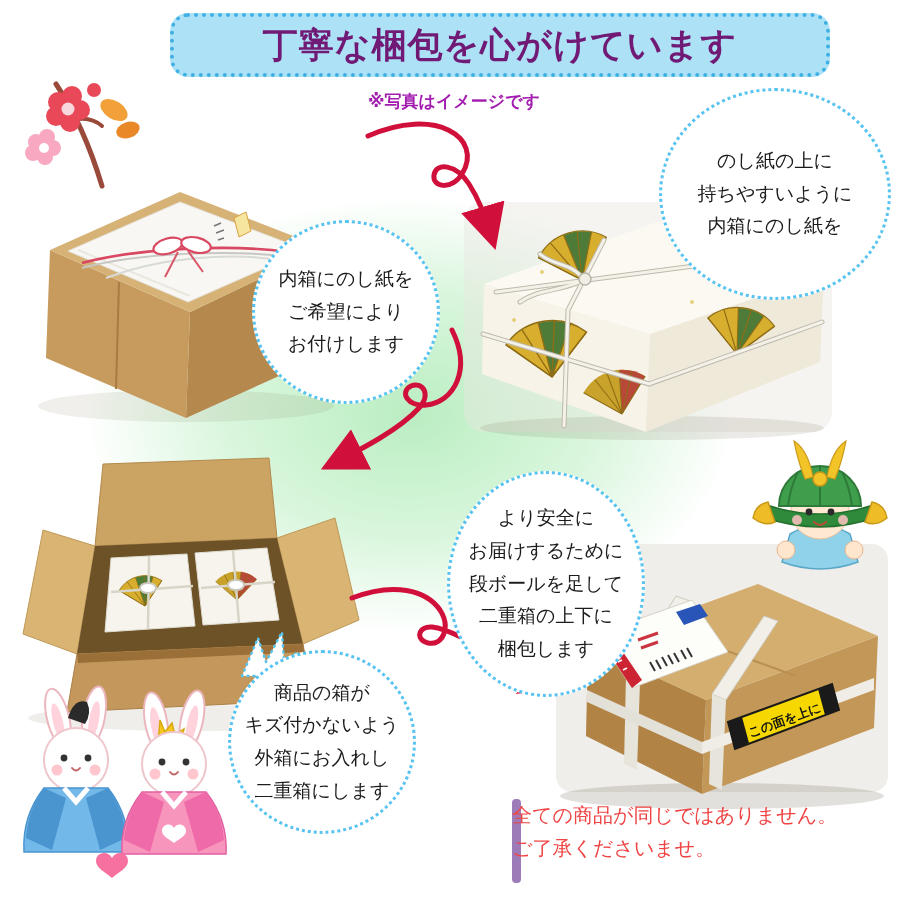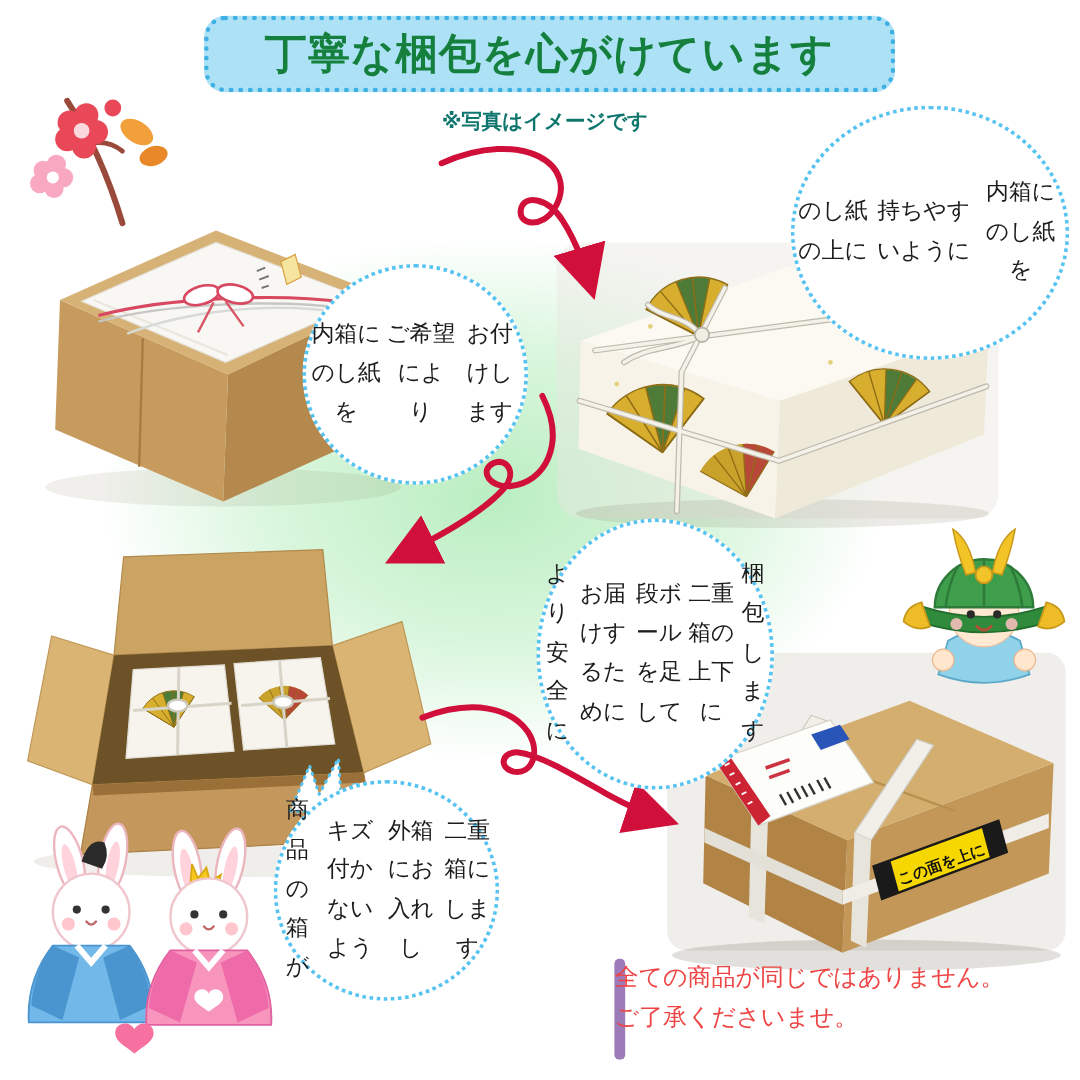--- a/index.html
+++ b/index.html
@@ -5,32 +5,32 @@
   * { margin:0; padding:0; box-sizing:border-box; }
   html,body { background:#fff; }
   body { font-family:"Liberation Sans","DejaVu Sans",sans-serif; }
   #stage { position:relative; width:900px; height:900px; background:#fff; overflow:hidden; }
   .abs { position:absolute; }
   .blob {
     left:90px; top:200px; width:640px; height:430px; z-index:0;
     background:radial-gradient(ellipse at 50% 50%, rgba(140,226,152,.60) 0%, rgba(155,232,165,.38) 40%, rgba(255,255,255,0) 72%);
   }
   .header {
-    left:170px; top:13px; width:576px; height:64px; z-index:6;
+    left:170px; top:13px; width:660px; height:64px; z-index:6;
     background:#ade2f6; border:4px dotted #3fb0e4; border-radius:18px;
     display:flex; align-items:center; justify-content:center;
-    font-size:35px; font-weight:bold; color:#15803d; letter-spacing:1px;
+    font-size:35px; font-weight:bold; color:#701a75; letter-spacing:1px;
   }
   .note {
     left:170px; top:90px; width:568px; z-index:6; text-align:center;
-    font-size:17px; font-weight:bold; color:#0f766e;
+    font-size:17px; font-weight:bold; color:#a21caf;
   }
   .bubble {
     background:#fff; border:3px dotted #56c3f0; border-radius:50%;
-    display:flex; flex-direction:row; align-items:center; justify-content:center;
+    display:flex; flex-direction:column; align-items:center; justify-content:center;
     text-align:center; font-size:19px; line-height:1.72; color:#1c1c1c; z-index:5;
   }
   .photo { z-index:1; }
   .deco  { z-index:2; }
   .arrows{ z-index:3; left:0; top:0; pointer-events:none; }
   .tail  { z-index:4; }
   .char  { z-index:4; }
   .footer-bar  { left:512px; top:799px; width:9px; height:84px; background:#9d7bb8; border-radius:4px; z-index:6; }
   .footer-text { left:512px; top:799px; width:366px; font-size:20px; line-height:1.66; color:#ef4444; z-index:6; }
   svg { display:block; }
@@ -313,21 +313,21 @@
     <div>持ちやすいように</div>
     <div>内箱にのし紙を</div>
   </div>
 
   <div class="abs bubble" style="left:252px;top:220px;width:188px;height:184px">
     <div>内箱にのし紙を</div>
     <div>ご希望により</div>
     <div>お付けします</div>
   </div>
 
-  <div class="abs bubble" style="left:447px;top:432px;width:198px;height:226px">
+  <div class="abs bubble" style="left:447px;top:471px;width:198px;height:226px">
     <div>より安全に</div>
     <div>お届けするために</div>
     <div>段ボールを足して</div>
     <div>二重箱の上下に</div>
     <div>梱包します</div>
   </div>
 
   <svg class="abs tail" style="left:240px;top:630px" width="64" height="48" viewBox="0 0 64 48">
     <polygon points="2,46 18,8 26,32 42,2 44,32 58,22 52,46" fill="#fff" stroke="#56c3f0" stroke-width="2.5" stroke-dasharray="1 5" stroke-linecap="round" stroke-linejoin="round"></polygon>
   </svg>

